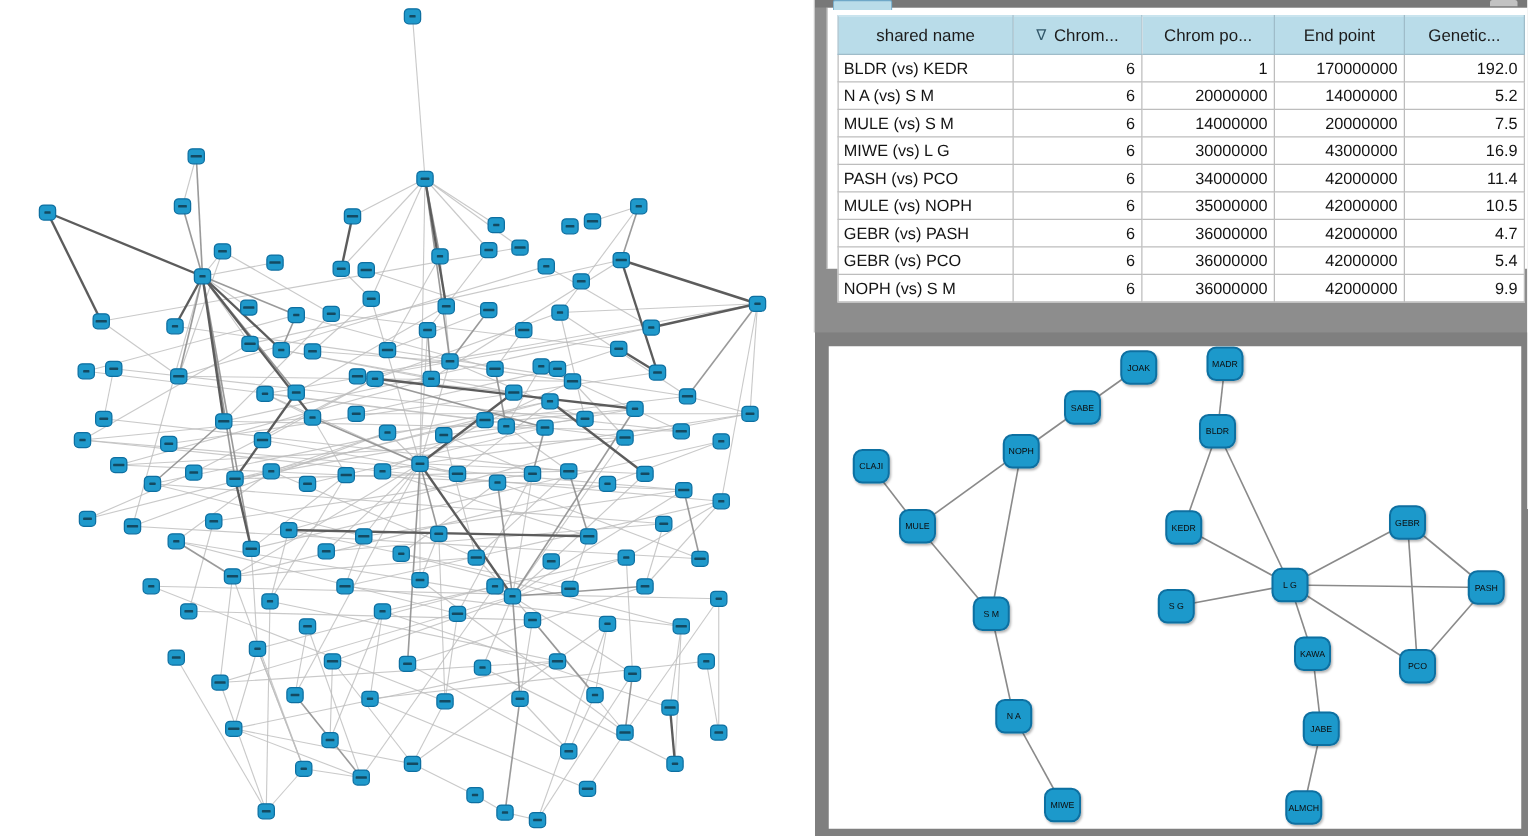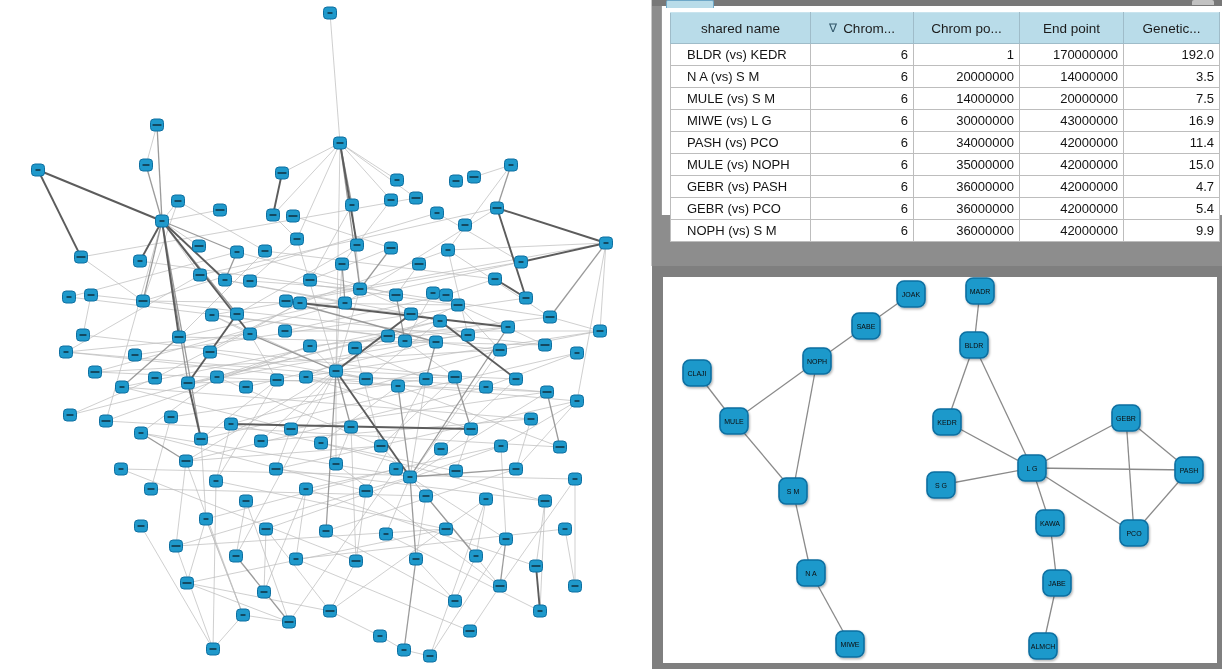--- a/index.html
+++ b/index.html
@@ -20,21 +20,21 @@
   .top-strip{position:absolute;left:0;top:0;width:570px;height:6px;background:#787878;}
   .table-tab{position:absolute;left:14px;top:0px;width:46px;height:7px;background:#b9dce9;border:1px solid #6fa8c8;border-bottom:none;border-radius:2px 2px 0 0;}
   .corner-tab{position:absolute;right:8px;top:0px;width:22px;height:5px;background:#c2c2c2;border-radius:2px 2px 0 0;}
 
   table.attr{border-collapse:collapse;table-layout:fixed;position:absolute;left:8px;top:6px;
     border:1px solid #8f8f8f;background:#ffffff;font-size:13px;color:#141414;}
   table.attr th{background:#b9dce9;height:30px;font-weight:400;font-size:13.5px;color:#1c1c1c;
     border:1px solid #9fbcc9;border-top:1px solid #c9e4ee;text-align:center;overflow:hidden;white-space:nowrap;padding:0 3px;}
   table.attr td{height:21px;border:1px solid #bdbdbd;overflow:hidden;white-space:nowrap;padding:0 5px;background:#ffffff;}
   table.attr td.num{text-align:right;}
-  table.attr td.txt{text-align:left;padding-left:16px;}
+  table.attr td.txt{text-align:left;padding-left:4px;}
   .filter-glyph{display:inline-block;margin-right:6px;color:#33586b;font-size:12px;transform:translateY(-1px);}
 
   
   .subnet-panel{position:absolute;left:0px;top:266px;width:570px;height:403px;background:#7f7f7f;}
   .subnet-inner{position:absolute;left:11px;top:11px;width:554px;height:386px;background:#ffffff;}
   .subnet-inner svg{position:absolute;left:0;top:0;}
 </style>
 </head>
 <body>
 
@@ -649,21 +649,21 @@
               <td class="num">6</td>
               <td class="num">1</td>
               <td class="num">170000000</td>
               <td class="num">192.0</td>
             </tr>
             <tr>
               <td class="txt">N A (vs) S M</td>
               <td class="num">6</td>
               <td class="num">20000000</td>
               <td class="num">14000000</td>
-              <td class="num">3.5</td>
+              <td class="num">5.2</td>
             </tr>
             <tr>
               <td class="txt">MULE (vs) S M</td>
               <td class="num">6</td>
               <td class="num">14000000</td>
               <td class="num">20000000</td>
               <td class="num">7.5</td>
             </tr>
             <tr>
               <td class="txt">MIWE (vs) L G</td>
@@ -677,21 +677,21 @@
               <td class="num">6</td>
               <td class="num">34000000</td>
               <td class="num">42000000</td>
               <td class="num">11.4</td>
             </tr>
             <tr>
               <td class="txt">MULE (vs) NOPH</td>
               <td class="num">6</td>
               <td class="num">35000000</td>
               <td class="num">42000000</td>
-              <td class="num">15.0</td>
+              <td class="num">10.5</td>
             </tr>
             <tr>
               <td class="txt">GEBR (vs) PASH</td>
               <td class="num">6</td>
               <td class="num">36000000</td>
               <td class="num">42000000</td>
               <td class="num">4.7</td>
             </tr>
             <tr>
               <td class="txt">GEBR (vs) PCO</td>

